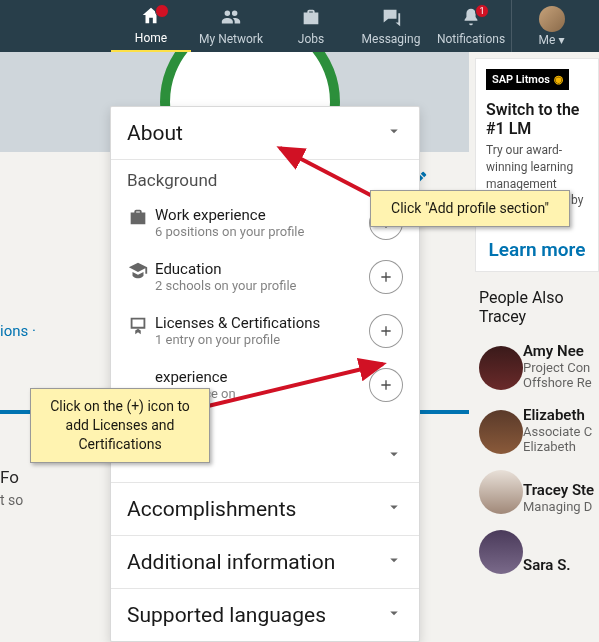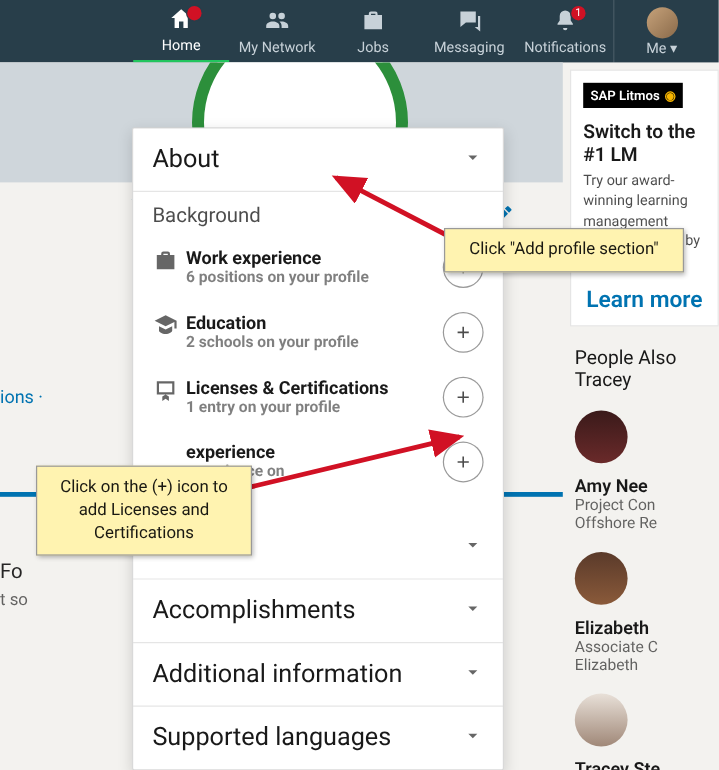--- a/index.html
+++ b/index.html
@@ -24,21 +24,21 @@
     display: flex;
     flex-direction: column;
     align-items: center;
     justify-content: center;
     color: #c7d1d8;
     font-size: 12px;
     position: relative;
     cursor: pointer;
   }
   .nav-item .icon svg { width: 22px; height: 22px; fill: #c7d1d8; }
-  .nav-item.active { border-bottom: 2px solid #22c55e; color: #fff; }
+  .nav-item.active { border-bottom: 2px solid #fde047; color: #fff; }
   .nav-item.active svg { fill: #fff; }
   .nav-item .label { margin-top: 1px; }
   .badge {
     position: absolute;
     top: 4px;
     left: 44px;
     width: 14px;
     height: 14px;
     background: #d11124;
     border: 1px solid #283e4a;
@@ -120,21 +120,20 @@
   .drop-section:last-child { border-bottom:none; }
   .drop-title { font-size:21px; color:rgba(0,0,0,.9); }
   .chevron svg { width:18px; height:18px; fill:rgba(0,0,0,.6); }
 
   .bg-section { padding: 10px 16px 4px 16px; }
   .bg-header { font-size:17px; color:rgba(0,0,0,.7); margin-bottom:6px; }
   .bg-item {
     display:flex; align-items:flex-start;
     padding:10px 0;
     position:relative;
-    font-weight:bold;
   }
   .bg-icon { width:28px; flex-shrink:0; }
   .bg-icon svg { width:22px; height:22px; fill:rgba(0,0,0,.6); }
   .bg-text { flex:1; }
   .bg-name { font-size:15px; color:rgba(0,0,0,.9); }
   .bg-sub { font-size:13px; color:rgba(0,0,0,.5); }
   .plus-btn {
     width:34px; height:34px; border-radius:50%;
     border:1px solid rgba(0,0,0,.4);
     display:flex; align-items:center; justify-content:center;
@@ -153,21 +152,21 @@
   }
   .sponsor-logo {
     background:#000; color:#fff; font-size:11px;
     display:inline-flex; align-items:center; gap:4px;
     padding:4px 6px; font-weight:600;
   }
   .sponsor-title { font-weight:600; color:rgba(0,0,0,.9); font-size:16px; margin-top:10px; }
   .sponsor-sub { font-size:12px; margin-top:4px; line-height:1.4; }
   .learn { color:#0073b1; font-weight:600; text-align:center; margin-top:12px; display:block; font-size:19px; }
   .pav-title { font-size:16px; color:rgba(0,0,0,.9); margin:16px 0 8px 4px; }
-  .person { display:flex; gap:10px; padding:8px 4px; align-items:flex-start;flex-direction:column; }
+  .person { display:flex; gap:0; padding:8px 4px; align-items:flex-end; }
   .pavatar { width:44px; height:44px; border-radius:50%; flex-shrink:0; background:#777; }
   .pname { font-size:15px; color:rgba(0,0,0,.9); font-weight:600; }
   .ptitle { font-size:13px; color:rgba(0,0,0,.6); }
 
   
   .callout {
     position:absolute;
     background:#fff3b0;
     border:1px solid #999;
     box-shadow:2px 2px 4px rgba(0,0,0,.3);

